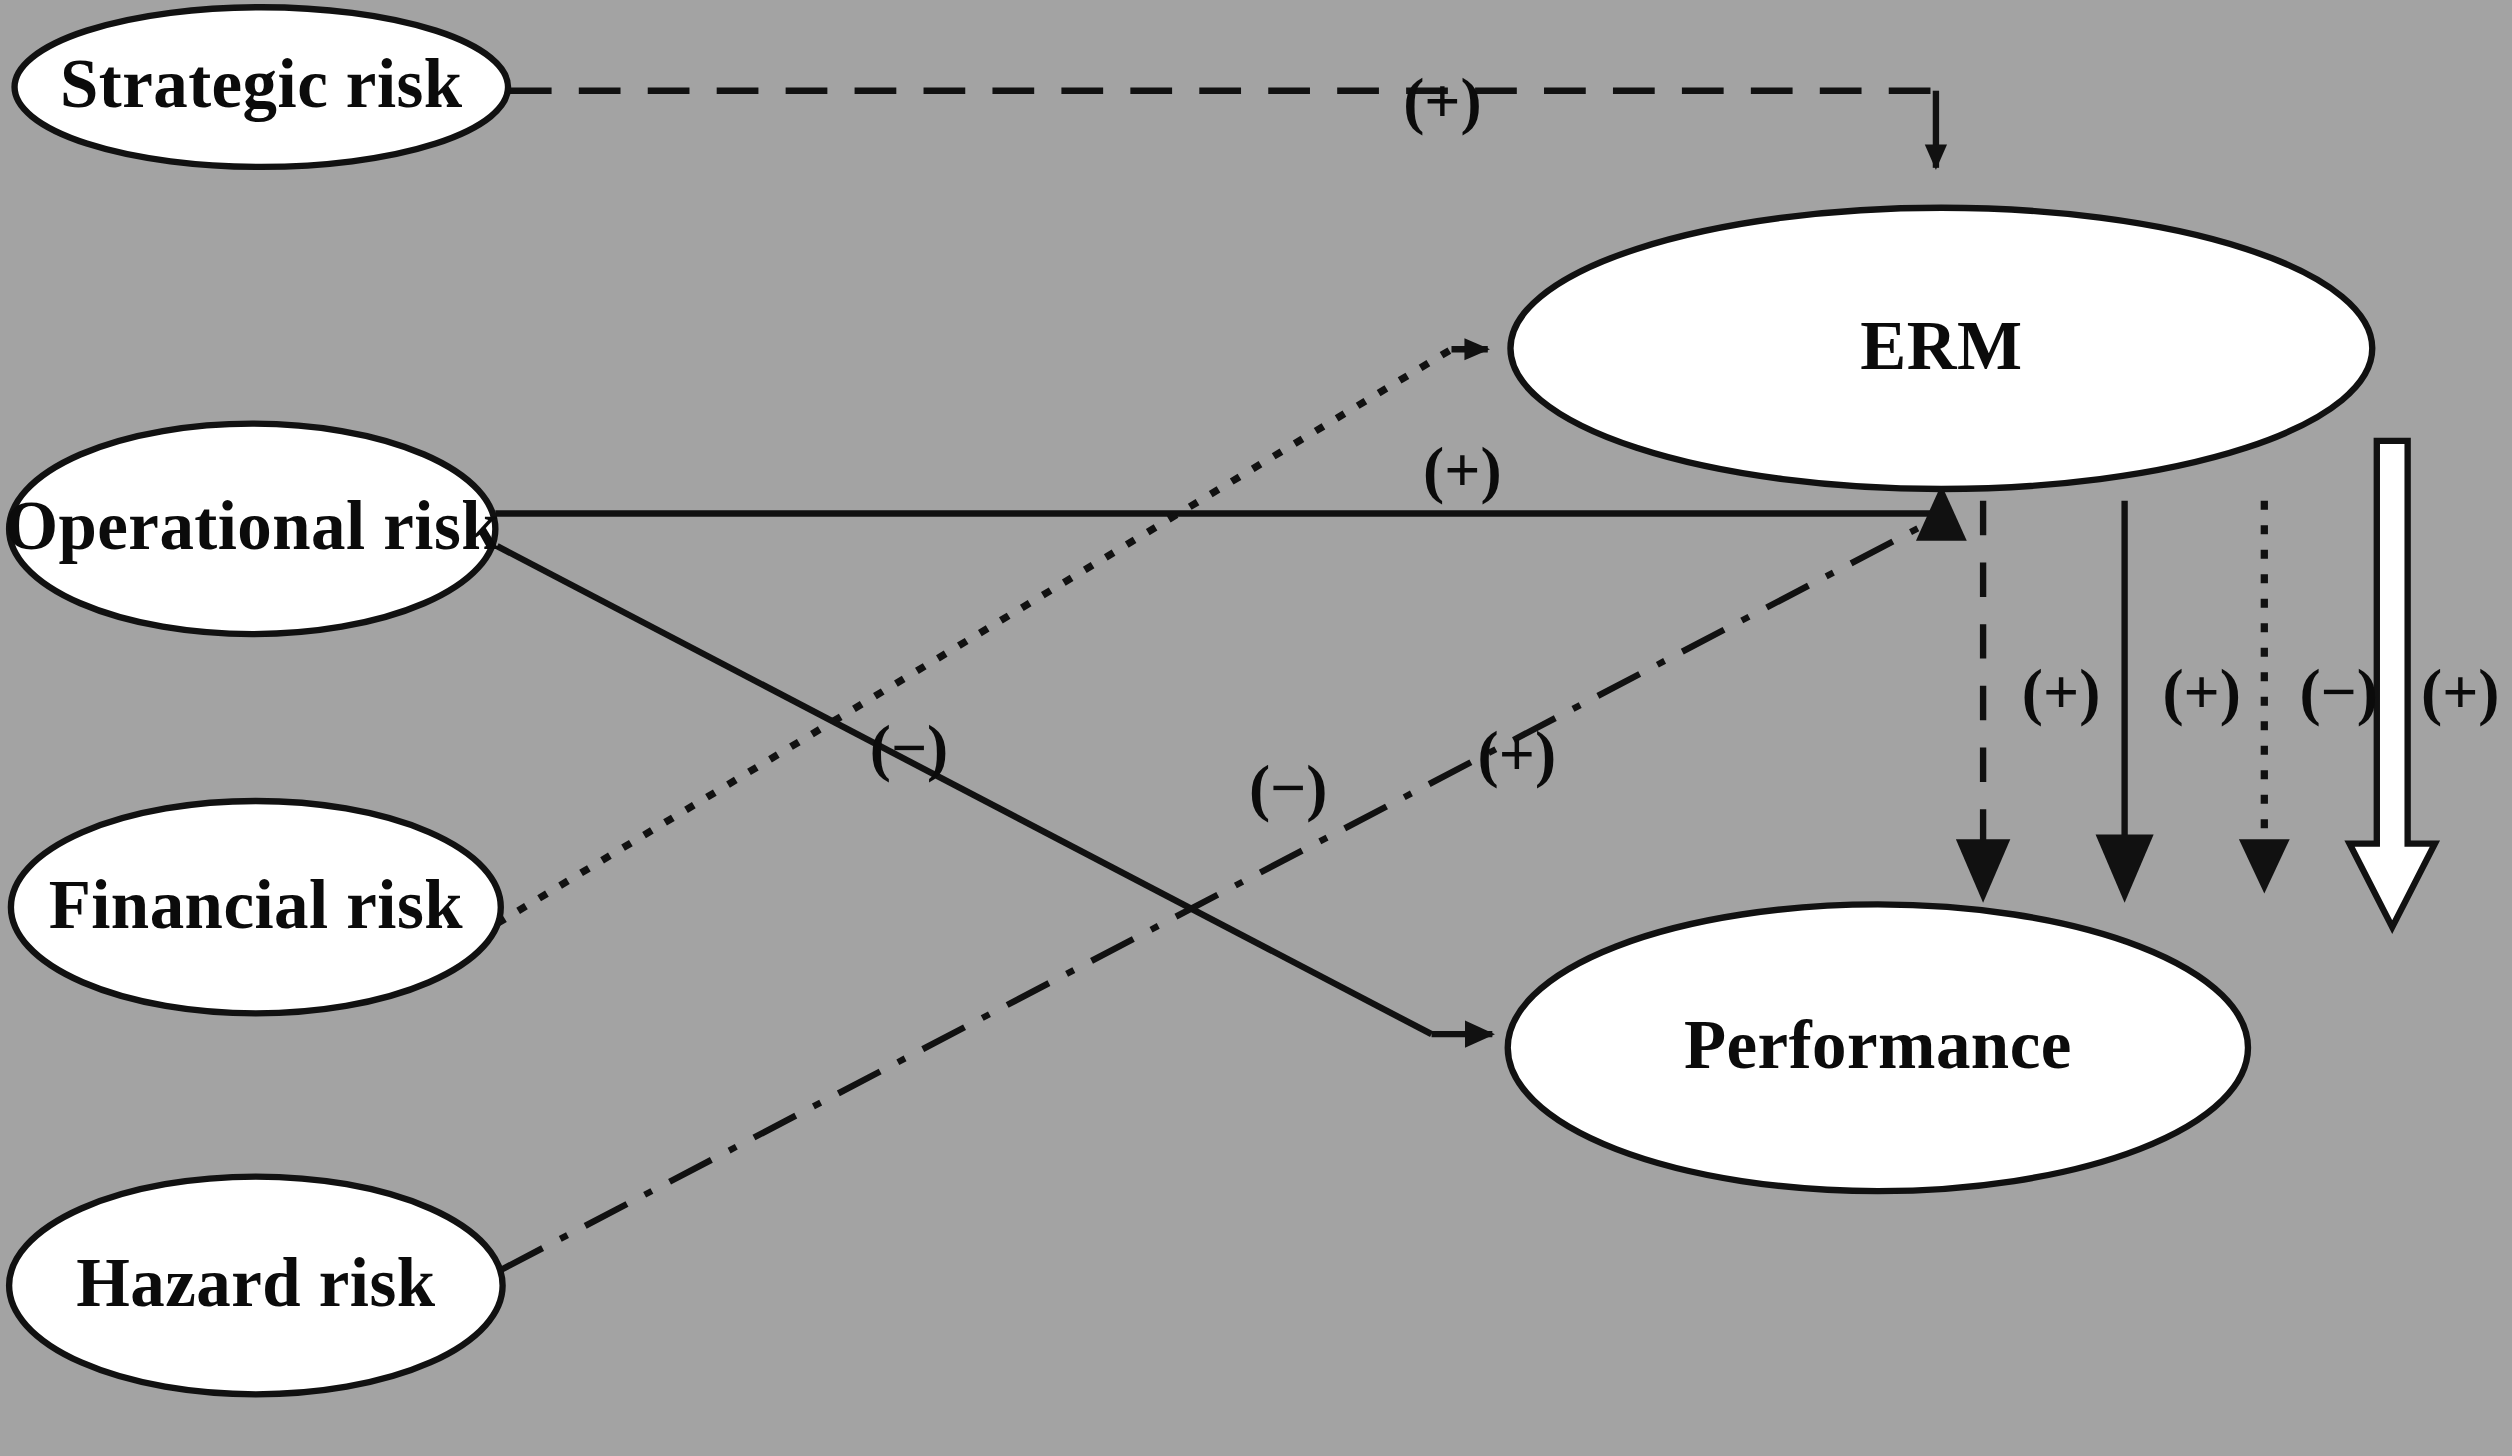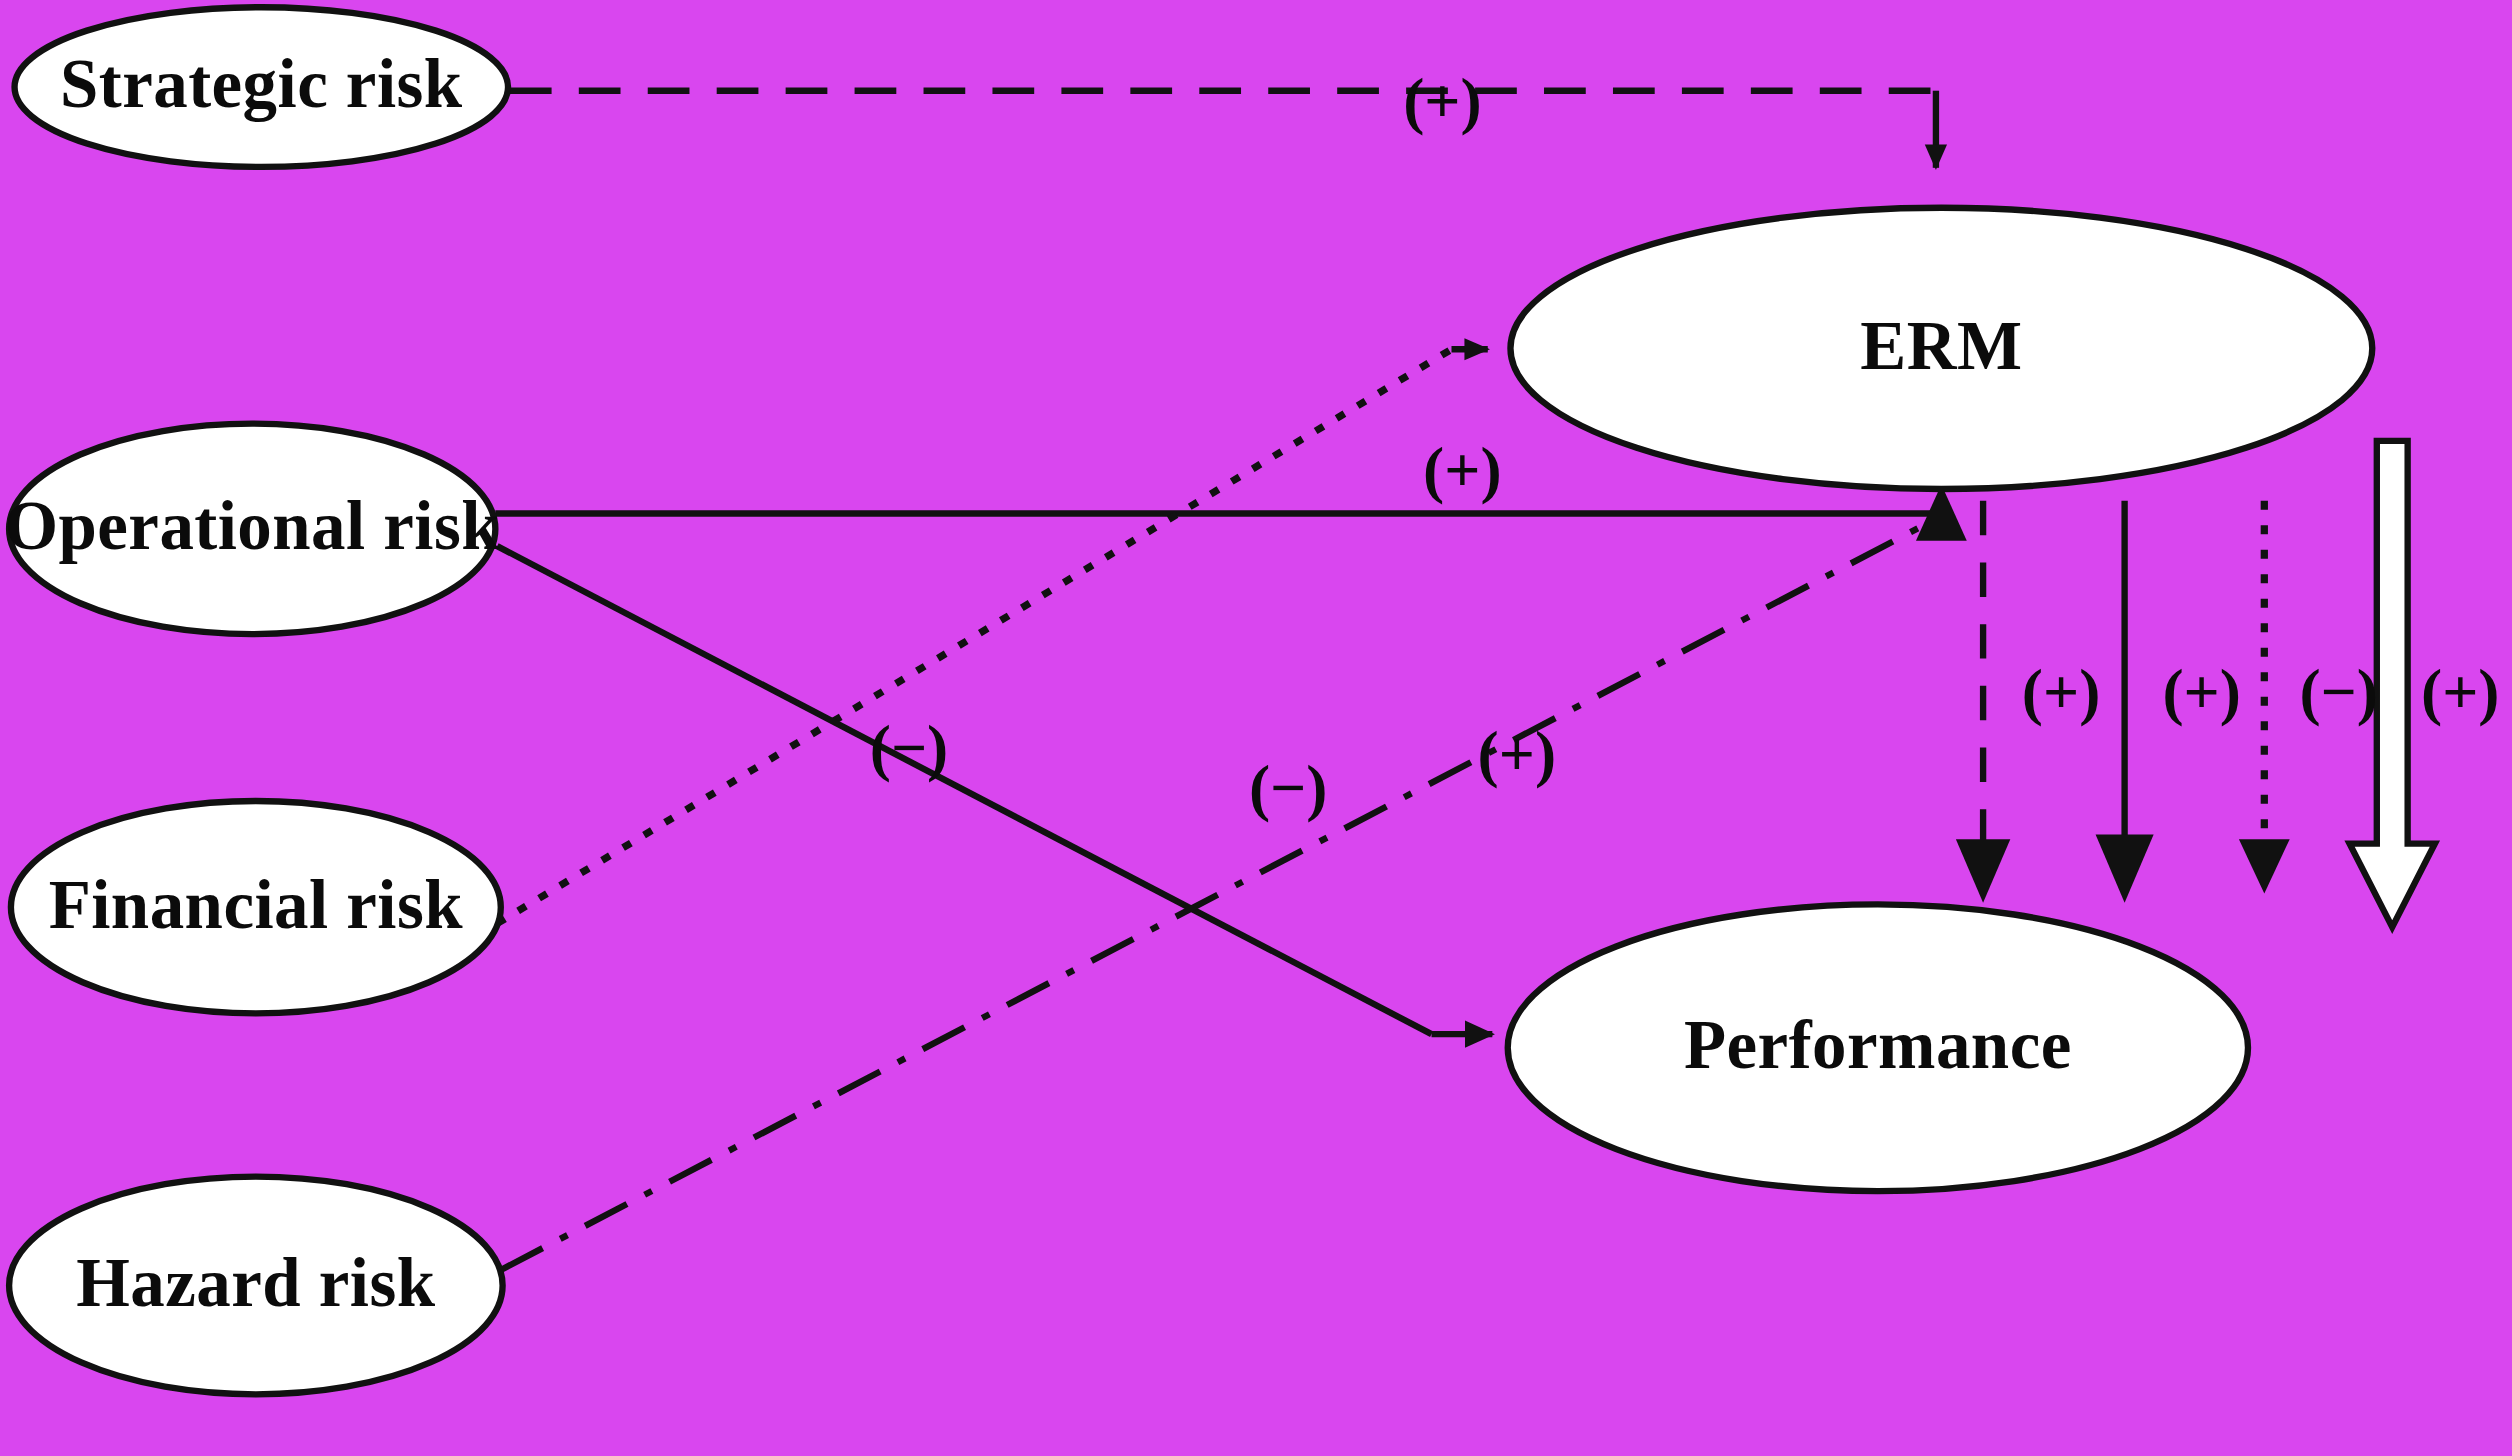--- a/index.html
+++ b/index.html
@@ -8,21 +8,21 @@
     padding: 0;
     background: #ffffff;
   }
   body {
     font-family: "Liberation Serif", "DejaVu Serif", serif;
   }
   #canvas-wrap {
     position: relative;
     width: 2512px;
     height: 1456px;
-    background: #d946ef;
+    background: #a3a3a3;
     overflow: hidden;
   }
   svg#diagram {
     display: block;
     width: 2512px;
     height: 1456px;
   }
   .node-ellipse {
     fill: #ffffff;
     stroke: #111111;

